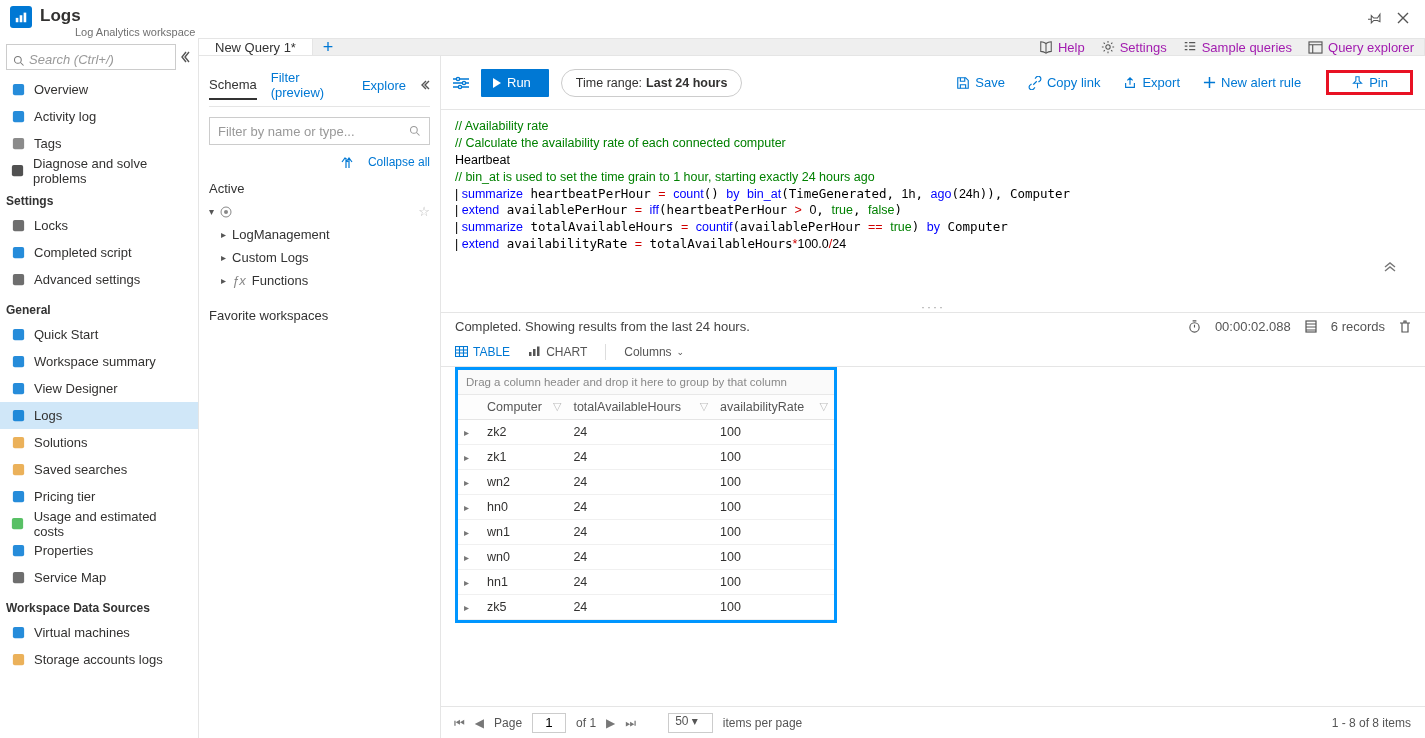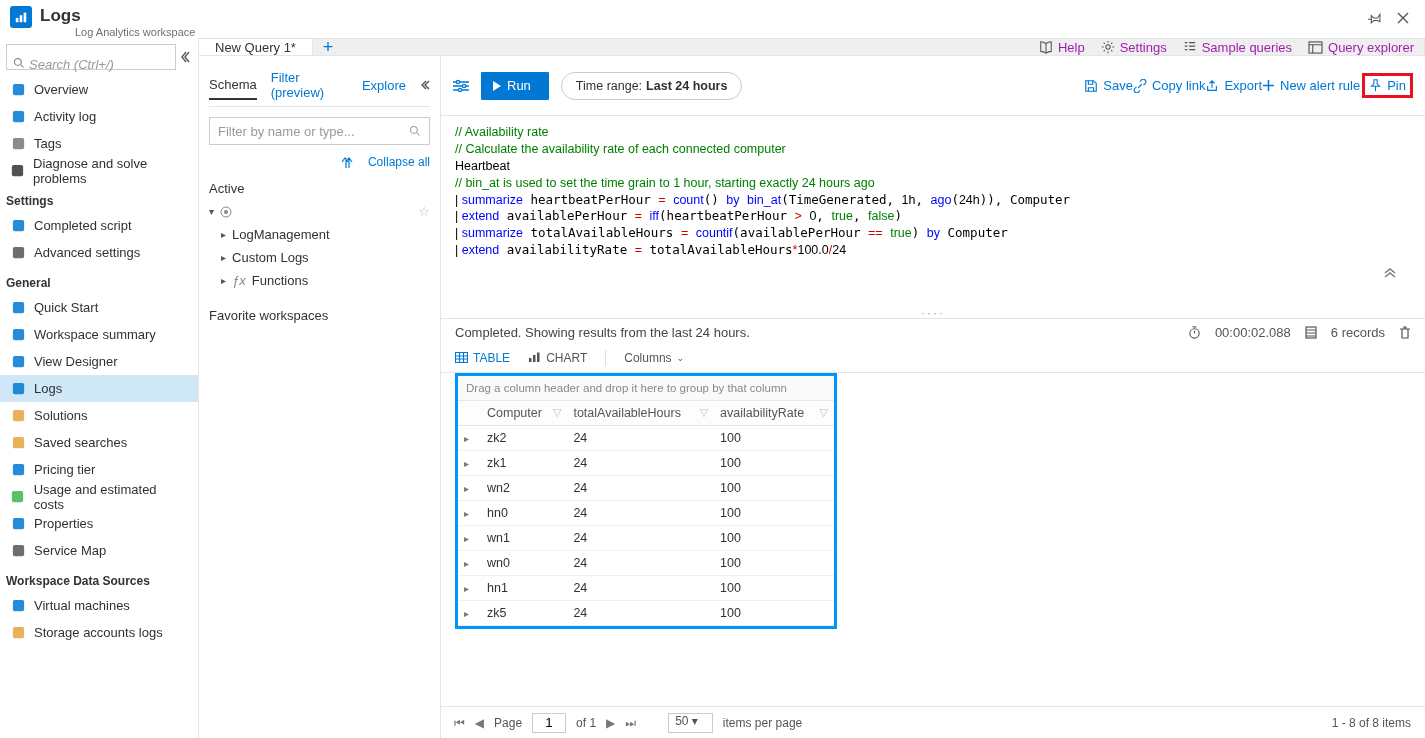--- a/index.html
+++ b/index.html
@@ -28,21 +28,21 @@
   #header .app-icon{width:22px;height:22px;border-radius:3px;background:var(--azure-blue);margin-right:8px;display:flex;align-items:center;justify-content:center;}
   #header .title-block{display:flex;flex-direction:column;}
   #header .title{font-size:17px;font-weight:600;}
   #header .subtitle{font-size:11px;color:var(--muted);padding-left:35px;}
   #header .spacer{flex:1;}
   .hdr-btn{width:24px;height:24px;display:flex;align-items:center;justify-content:center;color:#555;cursor:pointer;margin-left:4px;}
 
   
   #leftnav{position:absolute;top:38px;left:0;width:199px;bottom:0;background:#fff;border-right:1px solid var(--border-light);overflow:auto;}
   .search-row{padding:6px 6px 6px 6px;display:flex;align-items:center;position:relative;}
-  .search-box{flex:1;display:flex;align-items:flex-start;border:1px solid var(--border);height:26px;padding:12px 6px;color:#999;font-style:italic;}
+  .search-box{flex:1;display:flex;align-items:flex-end;border:1px solid var(--border);height:26px;padding:2px 6px;color:#999;font-style:italic;}
   .search-box .mag{margin-right:4px;color:#777;}
   .collapse-left{width:14px;height:26px;display:flex;align-items:center;justify-content:center;color:#555;margin-left:2px;cursor:pointer;}
   .nav-item{display:flex;align-items:center;height:27px;padding:0 10px;cursor:pointer;gap:8px;}
   .nav-item.selected{background:var(--sel-row);}
   .nav-item .nicon{width:16px;height:16px;display:flex;align-items:center;justify-content:center;}
   .nav-section{font-weight:600;font-size:12px;padding:10px 10px 4px 6px;color:#333;}
 
   
   #main{position:absolute;top:38px;left:199px;right:0;bottom:0;display:flex;flex-direction:column;}
   .tab-bar{height:18px;background:var(--tab-bar-bg);border:1px solid var(--border-light);border-left:none;display:flex;align-items:stretch;position:relative;}
@@ -62,30 +62,30 @@
   .schema-tabs .st.caret{margin-left:auto;color:#555;}
   .filter-box{margin:10px 0 6px 0;border:1px solid var(--border);height:28px;display:flex;align-items:center;padding:0 8px;color:#999;}
   .filter-box .mag{margin-left:auto;color:#777;}
   .collapse-all{text-align:right;color:var(--link);font-size:12px;cursor:pointer;padding:4px 0 8px 0;display:flex;justify-content:flex-end;align-items:flex-end;gap:15px;}
   .tree-head{font-size:13px;color:#333;padding:4px 0;font-weight:400;display:flex;align-items:center;}
   .tree-node{display:flex;align-items:center;gap:6px;padding:4px 0 4px 12px;font-size:13px;color:#333;cursor:pointer;}
   .tree-node .caret{font-size:10px;color:#555;}
 
   
   #center{flex:1;display:flex;flex-direction:column;min-width:0;}
-  .cmdbar{height:60px;border-bottom:1px solid var(--border-light);display:flex;align-items:center;padding:0 12px;gap:12px;}
+  .cmdbar{height:54px;border-bottom:1px solid var(--border-light);display:flex;align-items:center;padding:0 12px;gap:12px;}
   .slider-btn{color:var(--azure-blue);cursor:pointer;}
   .run-btn{background:var(--azure-blue);color:#fff;border:none;height:28px;padding:0 18px 0 12px;font-size:13px;display:flex;align-items:center;gap:6px;cursor:pointer;border-radius:1px;}
   .run-btn .tri{width:0;height:0;border-left:8px solid #fff;border-top:5px solid transparent;border-bottom:5px solid transparent;}
   .time-pill{border:1px solid var(--border);border-radius:14px;height:28px;display:flex;align-items:center;padding:0 14px;font-size:12.5px;cursor:pointer;gap:4px;justify-content:center;}
   .time-pill b{font-weight:600;}
-  .cmd-right{margin-left:auto;display:flex;gap:0;color:#555;}
+  .cmd-right{margin-left:auto;display:flex;gap:23px;color:#555;}
   .cmd-link{display:flex;align-items:center;gap:5px;cursor:pointer;font-size:13px;}
   .cmd-link.blue{color:var(--azure-blue);}
-  .pin-highlight{border:3px solid #e81123;padding:2px 4px;margin-left:2px;}
+  .pin-highlight{border:3px solid #e81123;padding:2px 22px;margin-left:2px;}
 
   
   .editor{padding:8px 14px;font-family:Consolas,Menlo,monospace;font-size:12.5px;line-height:1.35;white-space:pre;overflow:auto;border-bottom:1px solid var(--border-light);color:#000;position:relative;}
   .cm{color:var(--code-comment);}
   .kw{color:var(--code-blue);}
   .fn{color:var(--code-blue);}
   .op{color:var(--code-red-kw);}
   .lit{color:#000;}
   .bool{color:var(--code-bool);}
   .pipe{color:#000;}
@@ -194,20 +194,28 @@
         <span class="nicon">
           <svg width="15" height="15" viewBox="0 0 16 16">
             <rect x="2" y="2" width="12" height="12" rx="2" fill="#333" opacity="0.85"></rect>
           </svg>
         </span>
         <span>Diagnose and solve problems</span>
       </div>
     </div>
   <div class="nav-section">Settings</div>
   <div id="nav-settings">
+      <div class="nav-item">
+        <span class="nicon">
+          <svg width="15" height="15" viewBox="0 0 16 16">
+            <rect x="2" y="2" width="12" height="12" rx="2" fill="#555" opacity="0.85"></rect>
+          </svg>
+        </span>
+        <span>Locks</span>
+      </div>
       <div class="nav-item">
         <span class="nicon">
           <svg width="15" height="15" viewBox="0 0 16 16">
             <rect x="2" y="2" width="12" height="12" rx="2" fill="#0078d4" opacity="0.85"></rect>
           </svg>
         </span>
         <span>Completed script</span>
       </div>
       <div class="nav-item">
         <span class="nicon">

